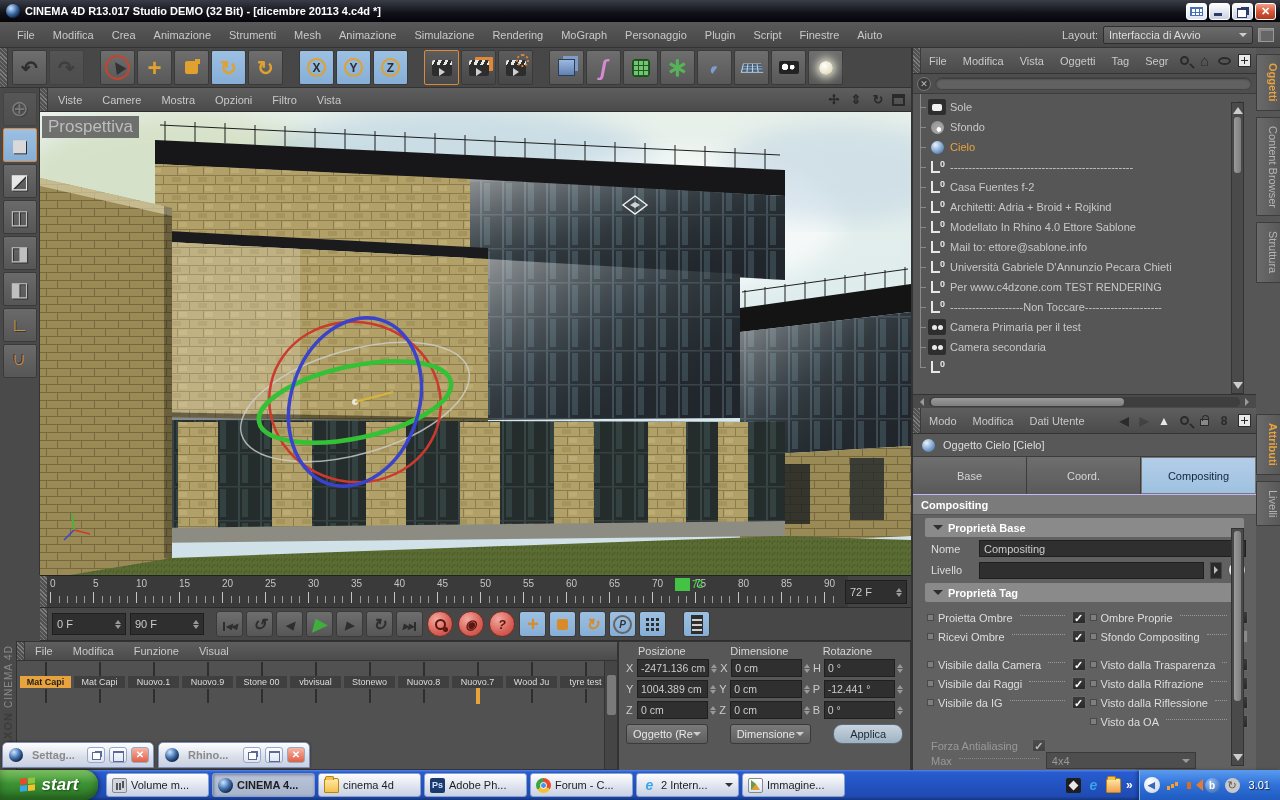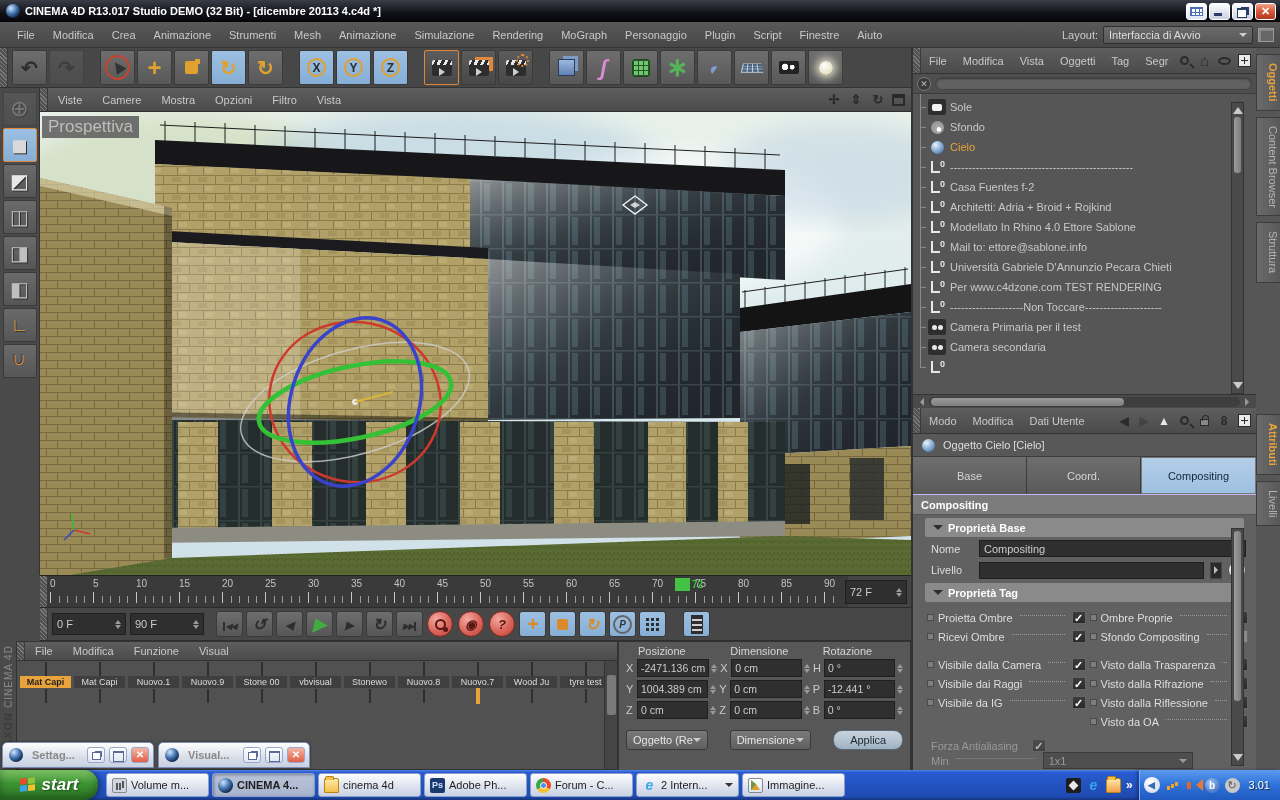--- a/index.html
+++ b/index.html
@@ -145,21 +145,21 @@
 .matvscroll{position:absolute;right:0;top:19px;width:13px;bottom:0;background:#454545;border-left:1px solid #333}
 .matvscroll .thumb{position:absolute;left:2px;top:14px;width:9px;height:40px;background:#7a7a7a;border-radius:2px}
 
 .coords{position:absolute;left:618px;top:641px;width:293px;height:163px;background:#575757;border:1px solid #333;padding:3px 7px;display:flex;flex-direction:column}
 .coordhead{display:flex;color:#d5d5d5;margin-bottom:2px}
 .coordhead span{flex:1;padding-left:12px}
 .crow{display:flex;gap:3px;margin-bottom:3px}
 .ccell{flex:1;display:flex;align-items:center;gap:2px}
 .ccell .lbl{width:9px;color:#ccc}
 .cinput{flex:1;height:18px;background:#2f2f2f;border:1px solid #1f1f1f;color:#ccc;display:flex;align-items:center;padding:0 3px;white-space:nowrap;overflow:hidden;font-size:10.5px}
-.cbottom{display:flex;gap:22px;margin-top:8px}
+.cbottom{display:flex;gap:22px;margin-top:2px}
 .cdrop{flex:1;height:20px;background:linear-gradient(#7a7a7a,#5f5f5f);border:1px solid #3a3a3a;border-radius:3px;color:#e6e6e6;display:flex;align-items:center;padding:0 6px;white-space:nowrap;overflow:hidden}
 .cdrop .dd{margin-left:auto}
 .capply{flex:1;height:20px;background:linear-gradient(#c8d4de,#9fb2c2);border:1px solid #5a6a78;border-radius:9px;color:#1e2a36;display:flex;align-items:center;justify-content:center}
 
 .rpanel{position:absolute;left:911px;top:48px;width:369px;height:722px;background:#565656;border-left:2px solid #333}
 .pm{height:26px;display:flex;align-items:center;background:linear-gradient(#5e5e5e,#4b4b4b);border-bottom:1px solid #333}
 .pm .mi{padding:0 8px;color:#c9c9c9}
 .pmicons{margin-left:auto;display:flex;align-items:center;gap:4px;padding-right:4px}
 .pmic{width:16px;height:16px;display:flex;align-items:center;justify-content:center;color:#2b2b2b;font-weight:bold;font-size:12px}
 .mag{width:9px;height:9px;border:2px solid #2b2b2b;border-radius:50%;position:relative}
@@ -1141,28 +1141,20 @@
               <span class="box"><i style="font-style:normal">✓</i></span>
             </div>
         </div>
       </div>
       <div class="chk dim" style="padding:10px 10px 0 18px">
         <span class="clbl">Forza Antialiasing</span>
         <span style="width:6px"></span>
         <span class="box">✓</span>
       </div>
       <div class="ddrow">
-        <span class="clbl">Min</span>
-        <span class="leader"></span>
-        <span class="dsel">
-            <span>1x1</span>
-            <span class="dd"></span>
-          </span>
-      </div>
-      <div class="ddrow">
         <span class="clbl">Max</span>
         <span class="leader"></span>
         <span class="dsel">
             <span>4x4</span>
             <span class="dd"></span>
           </span>
       </div>
       <div class="attrvscroll">
         <span class="vthumb" style="top:2px;height:170px"></span>
         <span class="varr dn"></span>
@@ -1177,21 +1169,21 @@
   <div class="minwins">
     <div class="mwin">
         <span class="c4dball"></span>
         <span class="t">Settag...</span>
         <span class="mwbtn rest"></span>
         <span class="mwbtn maxx"></span>
         <span class="mwbtn cls"></span>
       </div>
       <div class="mwin">
         <span class="c4dball"></span>
-        <span class="t">Visual...</span>
+        <span class="t">Rhino...</span>
         <span class="mwbtn rest"></span>
         <span class="mwbtn maxx"></span>
         <span class="mwbtn cls"></span>
       </div>
   </div>
 
   <div class="taskbar">
     <div class="startbtn">
       <span class="flag">
           <i></i>

